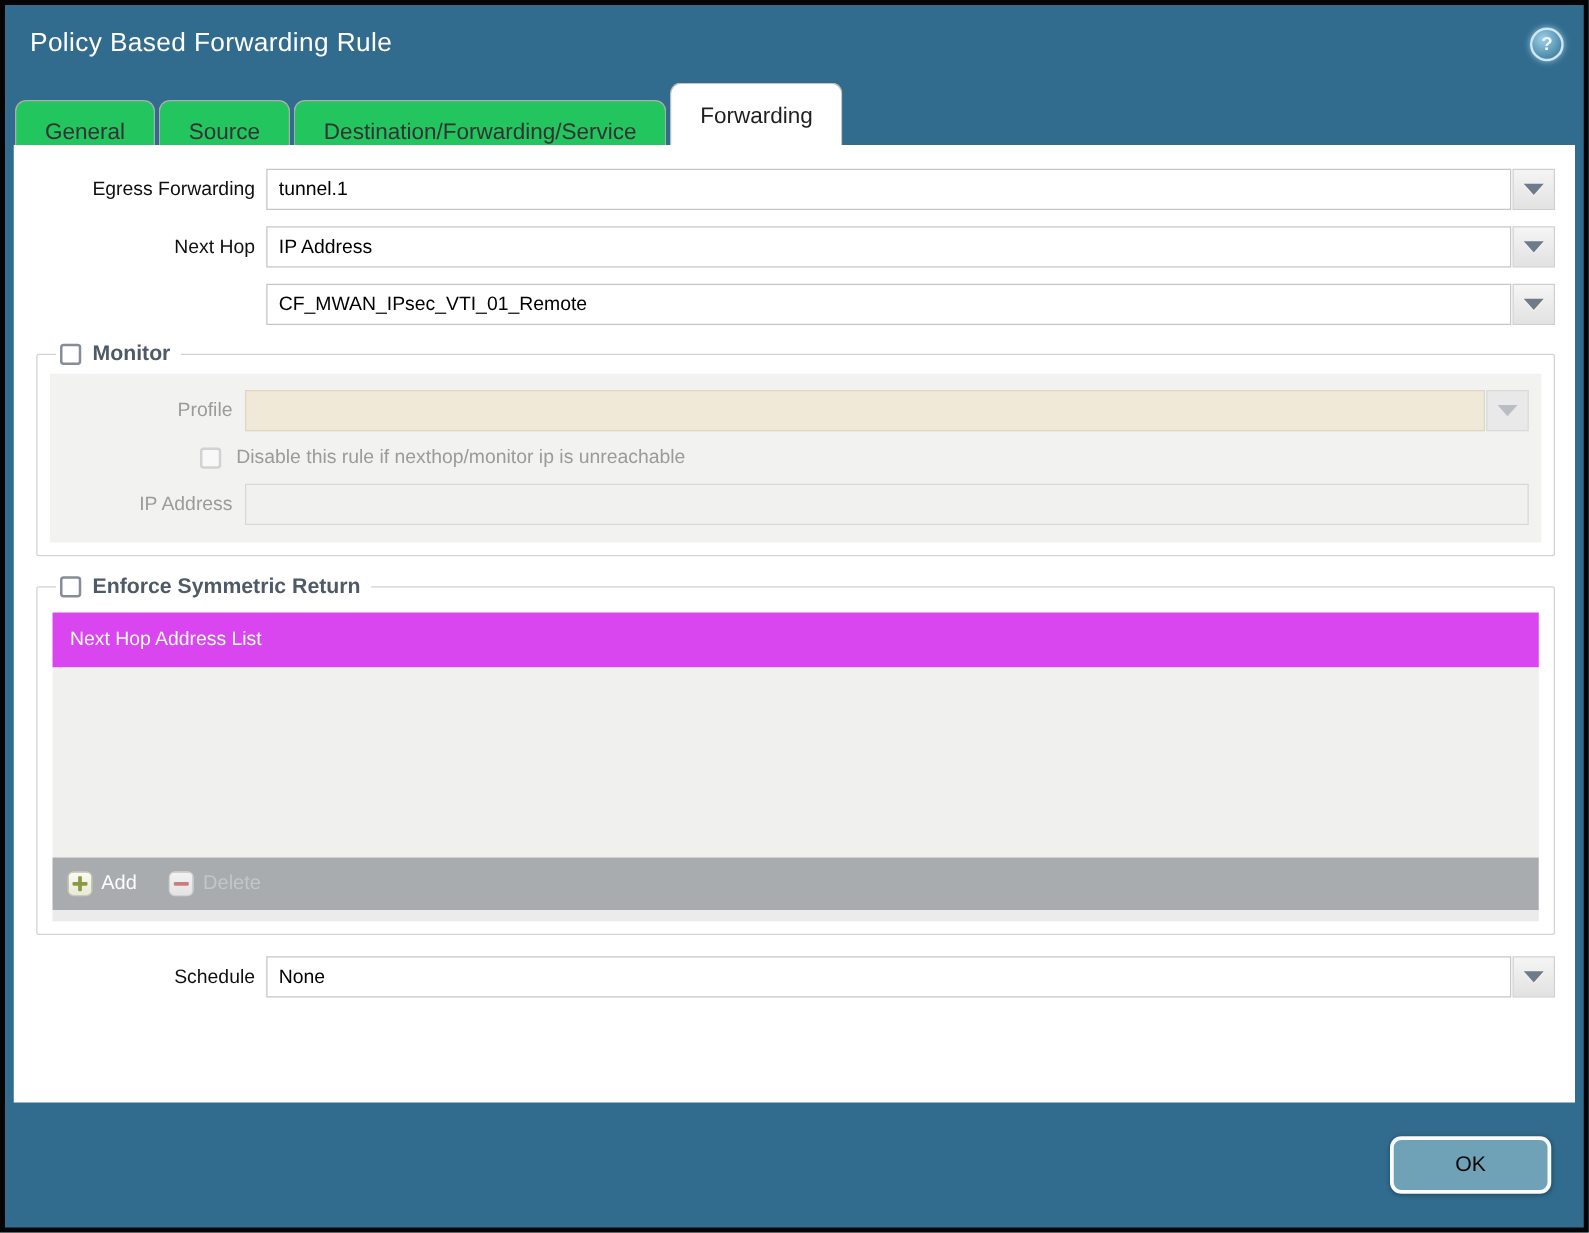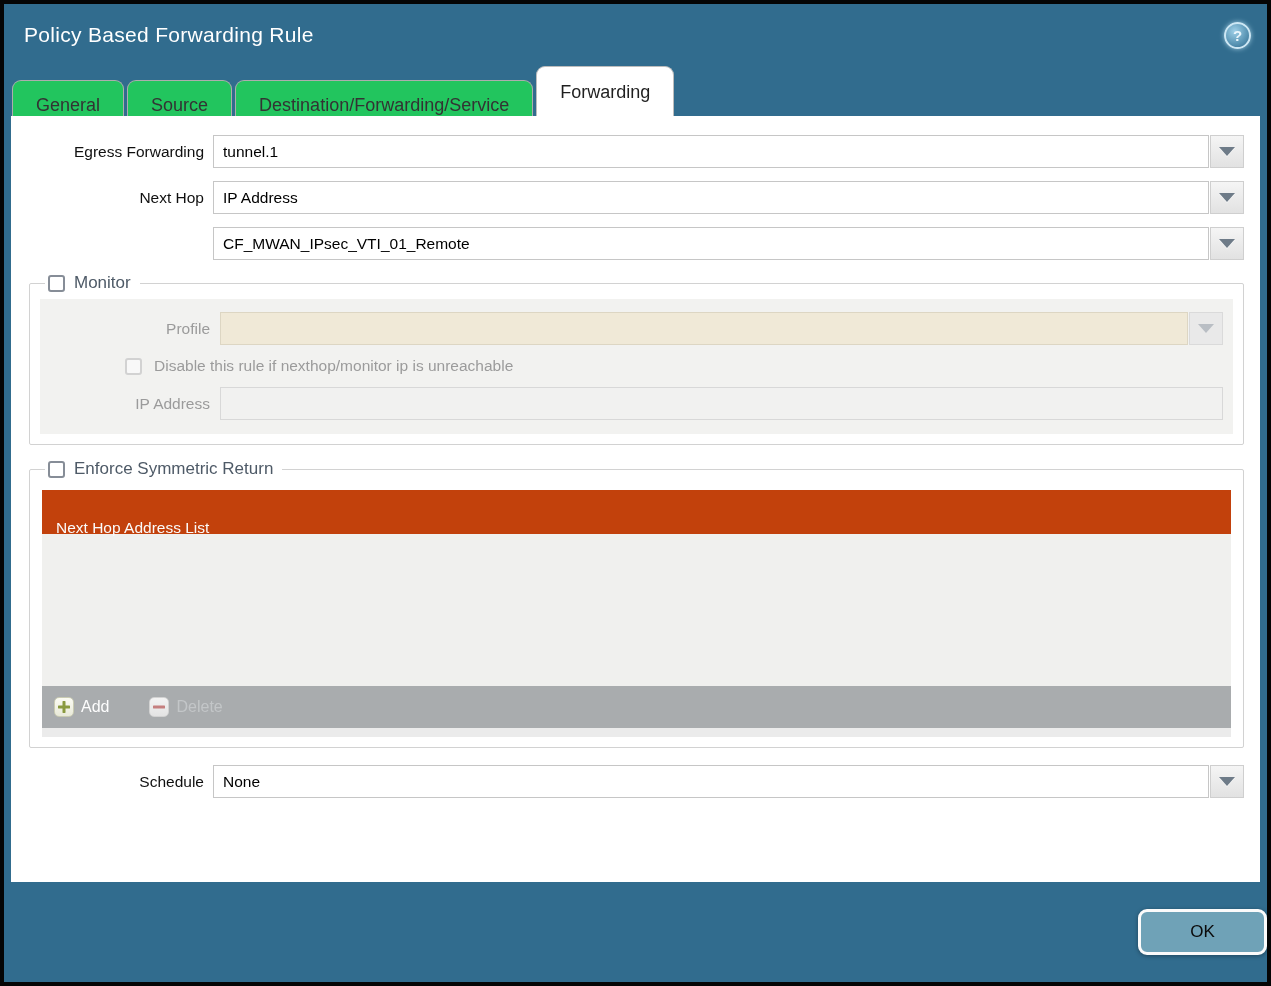--- a/index.html
+++ b/index.html
@@ -61,52 +61,52 @@
   .dd-btn.disabled{ background:#e9e9e9; border-color:#dadada; cursor:default; }
   .dd-btn.disabled .arrow{ border-top-color:#b9bec4; filter:none; }
 
   
   fieldset.group{
     border:1px solid #d2d2d2; border-radius:2px;
     margin:3px 16px 14px 18px; padding:6px 10px 10px;
   }
   .group-legend{ padding:0 9px 0 3px; margin-left:5px; }
   .legend-inner{ display:flex; align-items:center; gap:9px; }
-  .legend-text{ font-size:17px; font-weight:normal; color:#4e5a67; }
+  .legend-text{ font-size:17px; font-weight:bold; color:#4e5a67; }
   .checkbox{
     width:17px; height:17px; border:2px solid #868d97; border-radius:3px;
     background:#fff; flex:none; cursor:pointer;
   }
   .checkbox.disabled{ border-color:#d2d2d2; background:#f8f8f8; cursor:default; }
 
   
   .disabled-panel{ background:#f2f2f0; padding:13px 10px 14px 0; }
   .dp-row{ display:flex; align-items:center; margin-bottom:12px; }
   .dp-row:last-child{ margin-bottom:0; }
-  .dp-label{ width:180px; flex:none; text-align:right; padding-right:10px; font-size:15.5px; color:#9b9b9b; }
+  .dp-label{ width:156px; flex:none; text-align:right; padding-right:10px; font-size:15.5px; color:#9b9b9b; }
   .input-beige{ background:#f0e9d7; border-color:#ddd6c3; }
   .input-gray{ background:#f1f1f0; border-color:#d8d8d8; color:#888; }
-  .dp-check-row{ margin-left:85px; display:flex; align-items:center; gap:12px; }
+  .dp-check-row{ margin-left:120px; display:flex; align-items:center; gap:12px; }
   .dp-check-text{ font-size:15.5px; color:#9b9b9b; }
 
   
   .tbl{ margin:5px 2px 0 2px; }
-  .tbl-header{ background:#c2410c; color:#fbfbfb; font-size:15.5px; height:44px; line-height:44px; padding:16px 14px; }
+  .tbl-header{ background:#d946ef; color:#fbfbfb; font-size:15.5px; height:44px; line-height:44px; padding:0 14px; }
   .tbl-body{ height:152px; background:#f0f0ee; }
-  .tbl-footer{ height:42px; background:#a9acae; display:flex; align-items:center; padding:0 12px; gap:40px; }
+  .tbl-footer{ height:42px; background:#a9acae; display:flex; align-items:center; padding:0 12px; gap:26px; }
   .tf-btn{ display:flex; align-items:center; gap:7px; font-size:16px; }
   .tf-btn.add{ color:#fdfdfd; cursor:pointer; }
   .tf-btn.delete{ color:#c3c6c8; cursor:default; }
   .icon-sq{ width:20px; height:20px; border-radius:5px; display:flex; align-items:center; justify-content:center; flex:none; }
   .icon-add-bg{ background:linear-gradient(#fbfbf3,#e8e9d8); border:1px solid #c9cbb2; }
   .icon-del-bg{ background:linear-gradient(#f3f3f3,#e3e3e3); border:1px solid #d2d2d2; }
   .tbl-strip{ height:9px; background:#ebebeb; }
 
   
-  .footer{ height:100px; display:flex; align-items:center; justify-content:flex-end; gap:14px; }
+  .footer{ height:100px; display:flex; align-items:center; justify-content:flex-end; gap:14px; padding-right:26px; }
   .btn{
     height:46px; min-width:129px; border-radius:9px; border:3px solid #fbfbfb;
     font-size:17px; color:#0a0a0a; font-family:inherit;
     display:flex; align-items:center; justify-content:center;
     box-shadow:0 1px 4px rgba(0,0,0,.35); cursor:pointer;
   }
   .btn-ok{ background:#6fa2b7; }
   .btn-cancel{ background:#c9cbcd; }
 </style>
 </head>

